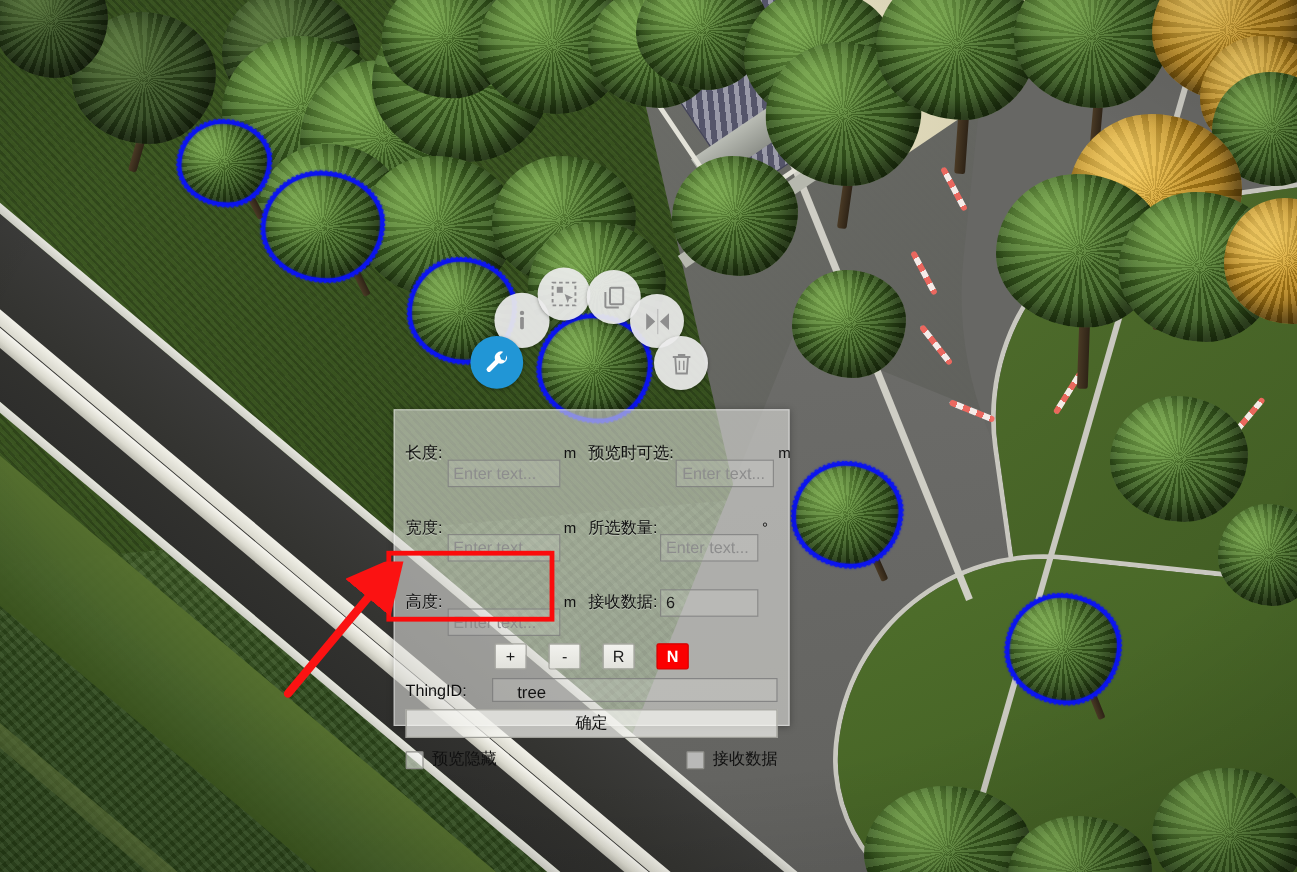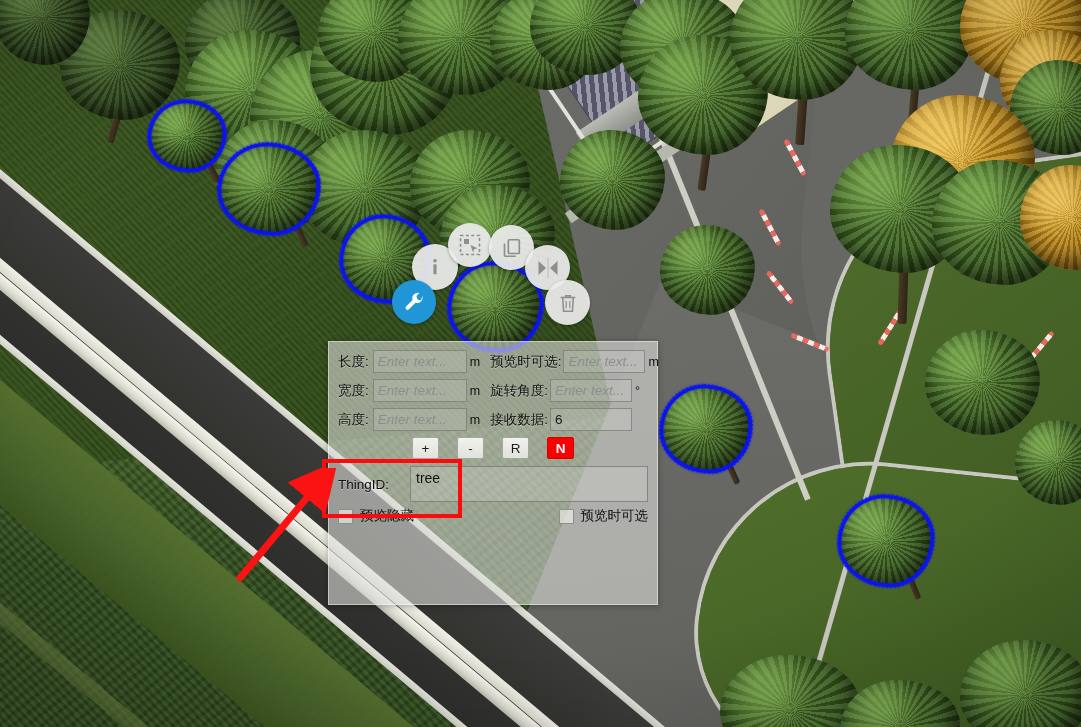--- a/index.html
+++ b/index.html
@@ -232,41 +232,41 @@
   .lbl{
     white-space:nowrap;font-size:13.5px;color:#101010;
     text-shadow:0 1px 0 rgba(255,255,255,.35);
   }
   .fld{
     border:1px solid rgba(120,120,120,.75);
     background:rgba(255,255,255,.14);
     height:23px;line-height:21px;padding:0 4px;
     font-size:13.5px;color:#1b1b1b;overflow:hidden;white-space:nowrap;
   }
-  .fld.ph{color:#8d8d8d;font-style:italic;}
+  .fld.ph{color:#8d8d8d;margin-top:33px;}
   .unit{font-size:12.5px;margin:0 4px 0 3px;color:#111;}
 
   .left-col{display:flex;align-items:center;}
   .right-col{display:flex;align-items:center;margin-left:6px;}
 
   
   .btnrow{display:flex;justify-content:center;gap:18px;margin:5px 0 7px 0;}
   .sbtn{
     width:27px;height:22px;border:1px solid #a6a6a0;
     background:linear-gradient(180deg,#f2f2ee,#e2e2dc);
     display:flex;align-items:center;justify-content:center;
     font-size:13.5px;color:#1b1b1b;cursor:pointer;border-radius:2px;
   }
   .sbtn.danger{background:#fb0000;color:#fff;border-color:#d40000;font-weight:600;}
 
   
   .idrow{display:flex;align-items:center;margin-bottom:5px;}
   .idrow .lbl{width:72px;}
   .idfld{
-    flex:1;height:36px;line-height:22px;padding:0 5px;font-size:14px;
+    flex:1;height:20px;line-height:22px;padding:0 20px;font-size:14px;
     border:1px solid rgba(120,120,120,.8);
     background:rgba(255,255,255,.16);color:#141414;
   }
   .idfld.active{background:#fff;border-color:#6d6d6d;}
   .caret{display:inline-block;width:1px;height:15px;background:#111;
     vertical-align:-3px;margin-left:1px;animation:bl 1s steps(1,end) infinite;}
   @keyframes bl{0%,50%{opacity:1}51%,100%{opacity:0}}
 
   .okbtn{
     display:block;width:100%;height:24px;line-height:22px;text-align:center;
@@ -533,21 +533,21 @@
       </div>
     </div>
 
     <div class="row">
       <div class="left-col">
         <span class="lbl">宽度:</span>
         <span class="fld ph" style="width:94px;margin-left:4px;">Enter text...</span>
         <span class="unit">m</span>
       </div>
       <div class="right-col">
-        <span class="lbl">旋转角度:</span>
+        <span class="lbl">所选数量:</span>
         <span class="fld ph" style="width:82px;margin-left:2px;">Enter text...</span>
         <span class="unit">°</span>
       </div>
     </div>
 
     <div class="row">
       <div class="left-col">
         <span class="lbl">高度:</span>
         <span class="fld ph" style="width:94px;margin-left:4px;">Enter text...</span>
         <span class="unit">m</span>
@@ -564,27 +564,28 @@
       <div class="sbtn">R</div>
       <div class="sbtn danger">N</div>
     </div>
 
     <div class="idrow">
       <span class="lbl">ThingID:</span>
       <span class="idfld">tree</span>
     </div>
 
 
+    <div class="okbtn">确定</div>
 
     <div class="cbrow">
       <span class="cb"></span>
       <span class="cbtext">预览隐藏</span>
       <span class="cb-right">
         <span class="cb"></span>
-        <span class="cbtext">预览时可选</span>
+        <span class="cbtext">接收数据</span>
       </span>
     </div>
 
   </div>
 
   <div class="hl-box"></div>
 
   <svg class="arrow-svg" width="120" height="120" viewBox="0 0 120 120">
     <defs>
       <marker id="ah" markerWidth="7" markerHeight="7" refX="3" refY="3.5" orient="auto">

